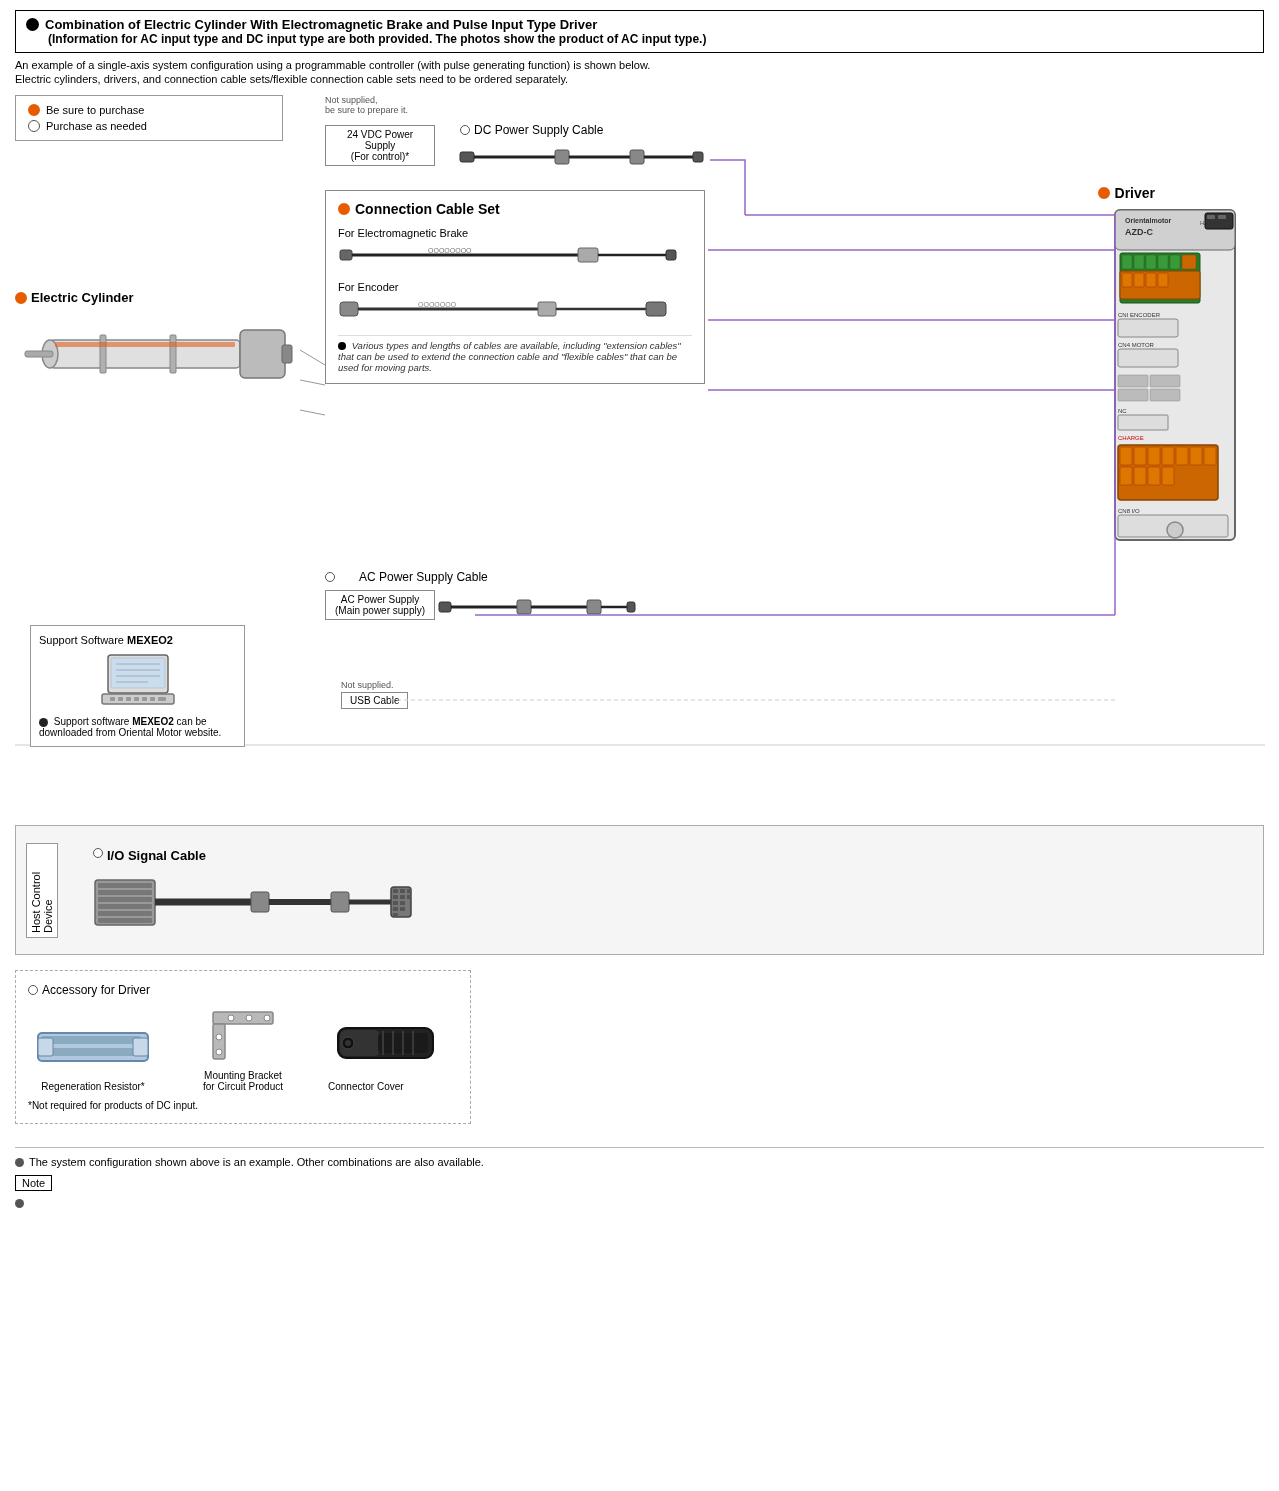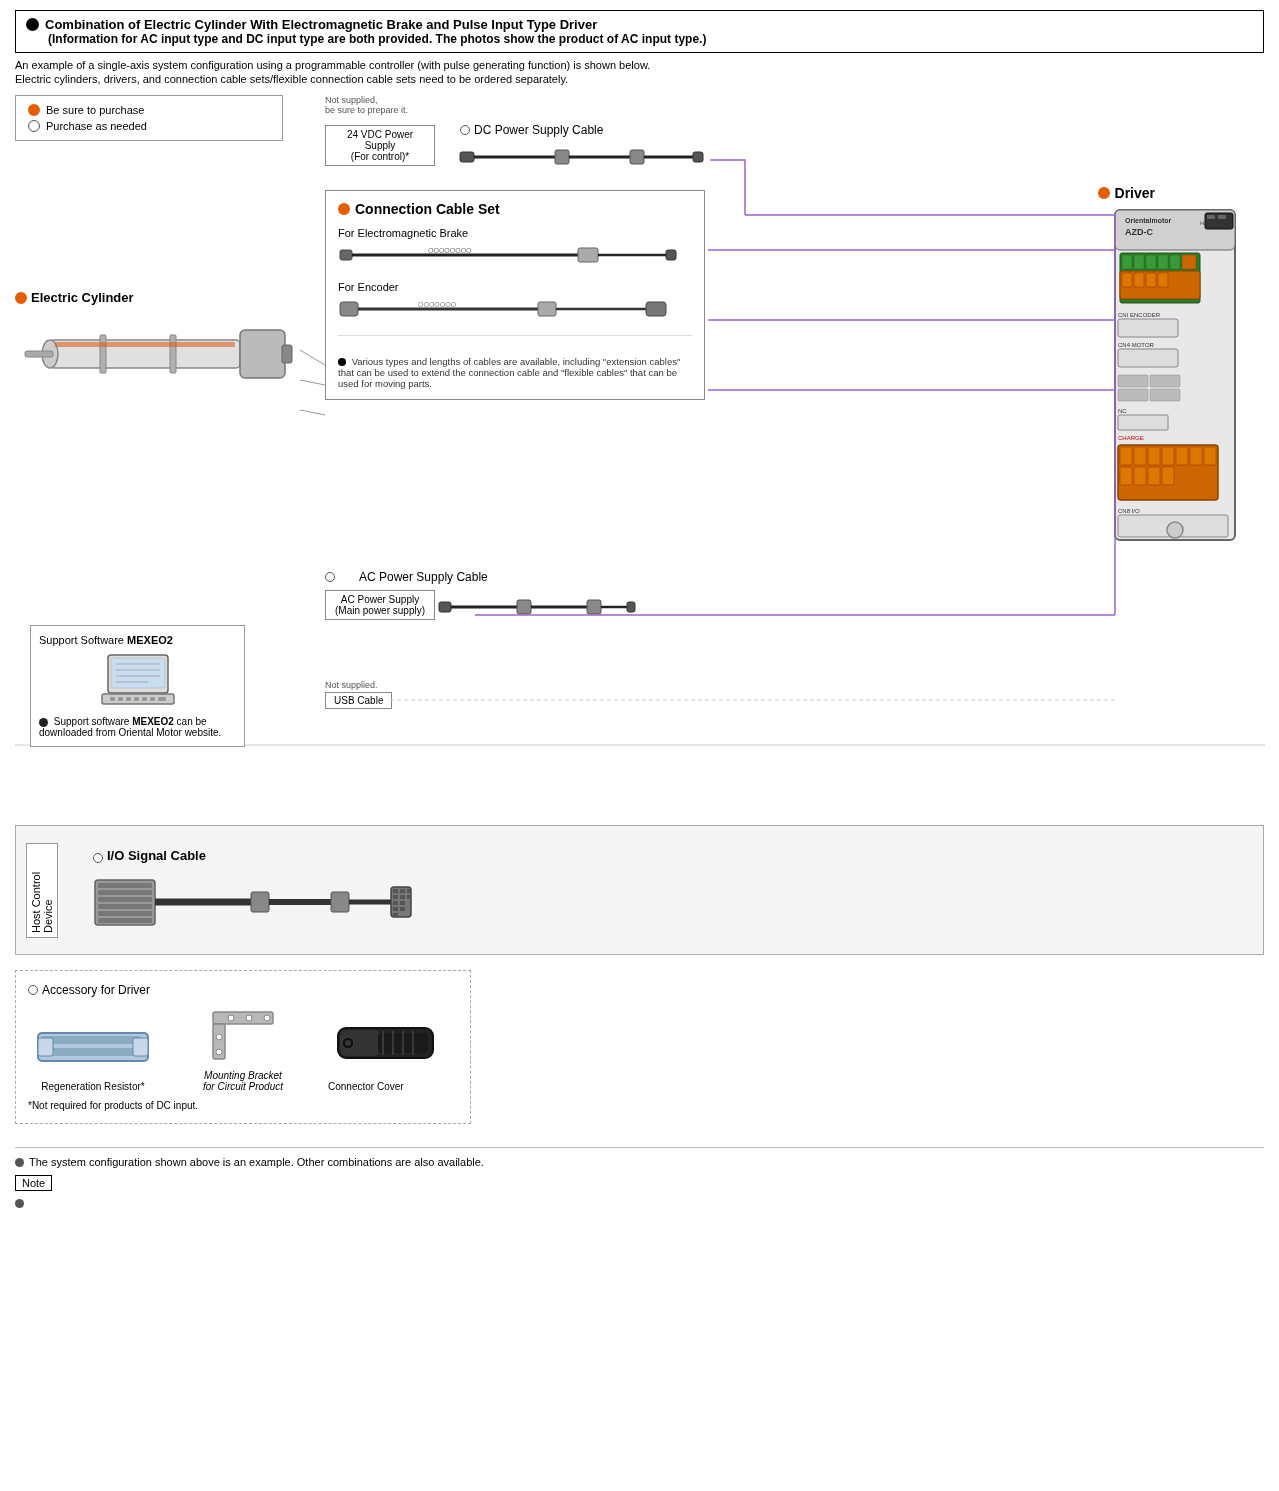--- a/index.html
+++ b/index.html
@@ -154,21 +154,21 @@
         <rect x="2" y="5" width="18" height="14" rx="3" fill="#888" stroke="#555" stroke-width="1"></rect>
         <line x1="20" y1="12" x2="200" y2="12" stroke="#333" stroke-width="3"></line>
         <text x="80" y="10" font-size="7" fill="#888">OOOOOOO</text>
         <rect x="200" y="5" width="18" height="14" rx="2" fill="#aaa" stroke="#666" stroke-width="1"></rect>
         <line x1="218" y1="12" x2="310" y2="12" stroke="#333" stroke-width="2.5"></line>
         <rect x="308" y="5" width="20" height="14" rx="3" fill="#777" stroke="#444" stroke-width="1"></rect>
       </svg>
     </div>
 
 
-    <div style="font-size:9.5px; color:#333; margin-top:4px; border-top:1px solid #ddd; padding-top:20px;">
+    <div style="font-size:9.5px; color:#333; margin-top:4px; border-top:1px solid #ddd; padding-top:4px;font-style:italic;">
       <span style="display:inline-block;width:8px;height:8px;border-radius:50%;background:#000;margin-right:3px;vertical-align:middle;"></span>
       <span>Various types and lengths of cables are available, including "extension cables" that can be used to extend the connection cable and "flexible cables" that can be used for moving parts.</span>
     </div>
   </div>
 
   <div style="position:absolute; top:475px; left:310px;">
     <div style="font-size:12px; margin-bottom:6px; display:flex; align-items:center;gap:20px;">
       <span style="display:inline-block;width:10px;height:10px;border-radius:50%;border:1.5px solid #555;margin-right:4px;background:#fff;"></span>
       <span>AC Power Supply Cable</span>
     </div>
@@ -182,21 +182,21 @@
         <line x1="14" y1="13" x2="80" y2="13" stroke="#222" stroke-width="3"></line>
         <rect x="80" y="6" width="14" height="14" rx="2" fill="#888" stroke="#555" stroke-width="1"></rect>
         <line x1="94" y1="13" x2="150" y2="13" stroke="#222" stroke-width="3"></line>
         <rect x="150" y="6" width="14" height="14" rx="2" fill="#888" stroke="#555" stroke-width="1"></rect>
         <line x1="164" y1="13" x2="192" y2="13" stroke="#222" stroke-width="2.5"></line>
         <rect x="190" y="8" width="8" height="10" rx="2" fill="#555" stroke="#333" stroke-width="1"></rect>
       </svg>
     </div>
   </div>
 
-  <div style="position:absolute; top:585px; left:310px;">
+  <div style="position:absolute; top:585px; left:326px;">
     <div style="font-size:9px; color:#555;">Not supplied.</div>
     <div style="border:1px solid #888; padding:2px 8px; font-size:10px; display:inline-block; background:#fff; margin-top:2px;">
       <span>USB Cable</span>
     </div>
   </div>
 
   <div style="position:absolute; top:90px; right:110px; font-size:14px; font-weight:bold; display:flex; align-items:center;">
     <span style="display:inline-block;width:12px;height:12px;border-radius:50%;background:#e85c00;margin-right:5px;flex-shrink:0;border:2px solid #e85c00;"></span>
     <span>Driver</span>
   </div>
@@ -288,21 +288,21 @@
   </svg>
 
 </div>
 
 
 <div style="border:1px solid #aaa; background:#f5f5f5; padding:10px; margin-bottom:15px; display:flex; align-items:center; min-height:130px; position:relative;">
   <div style="writing-mode:vertical-rl; text-orientation:mixed; transform:rotate(180deg); font-size:11px; border:1px solid #999; padding:4px 3px; margin-right:15px; height:95px; display:flex; align-items:center; justify-content:center; background:#fff; flex-shrink:0;">
     <span>Host Control Device</span>
   </div>
   <div style="flex:1; display:flex; flex-direction:column; align-items:flex-start; padding-left:20px;">
-    <div style="font-size:13px; font-weight:bold; margin-bottom:12px; display:flex; align-items:flex-end;">
+    <div style="font-size:13px; font-weight:bold; margin-bottom:12px; display:flex; align-items:flex-start;">
       <span style="display:inline-block;width:10px;height:10px;border-radius:50%;border:1.5px solid #555;margin-right:4px;background:#fff;"></span>
       <span>I/O Signal Cable</span>
     </div>
 
     <div>
       <svg width="320" height="55" viewBox="0 0 320 55">
 
         <rect x="2" y="5" width="60" height="45" rx="3" fill="#999" stroke="#666" stroke-width="1.5"></rect>
 
         <rect x="5" y="8" width="54" height="5" rx="1" fill="#777"></rect>
@@ -367,21 +367,21 @@
           <rect x="20" y="5" width="60" height="12" rx="2" fill="#b8b8b8" stroke="#888" stroke-width="1.5"></rect>
           <rect x="20" y="17" width="12" height="35" rx="2" fill="#b8b8b8" stroke="#888" stroke-width="1.5"></rect>
 
           <circle cx="38" cy="11" r="3" fill="#fff" stroke="#888" stroke-width="1"></circle>
           <circle cx="56" cy="11" r="3" fill="#fff" stroke="#888" stroke-width="1"></circle>
           <circle cx="74" cy="11" r="3" fill="#fff" stroke="#888" stroke-width="1"></circle>
           <circle cx="26" cy="30" r="3" fill="#fff" stroke="#888" stroke-width="1"></circle>
           <circle cx="26" cy="45" r="3" fill="#fff" stroke="#888" stroke-width="1"></circle>
         </svg>
       </div>
-      <div style="font-size:10px; white-space:pre-line; text-align:center;font-style:italic;">Mounting Bracket
+      <div style="font-size:10px; white-space:pre-line; text-align:center;">Mounting Bracket
 for Circuit Product</div>
     </div>
 
     <div style="width:130px;">
       <div style="margin-bottom:6px;">
         <svg width="120" height="60" viewBox="0 0 120 60">
 
           <rect x="10" y="15" width="95" height="30" rx="8" fill="#222" stroke="#111" stroke-width="2"></rect>
           <rect x="12" y="17" width="40" height="26" rx="6" fill="#333"></rect>
           <rect x="50" y="20" width="50" height="20" rx="4" fill="#1a1a1a"></rect>

